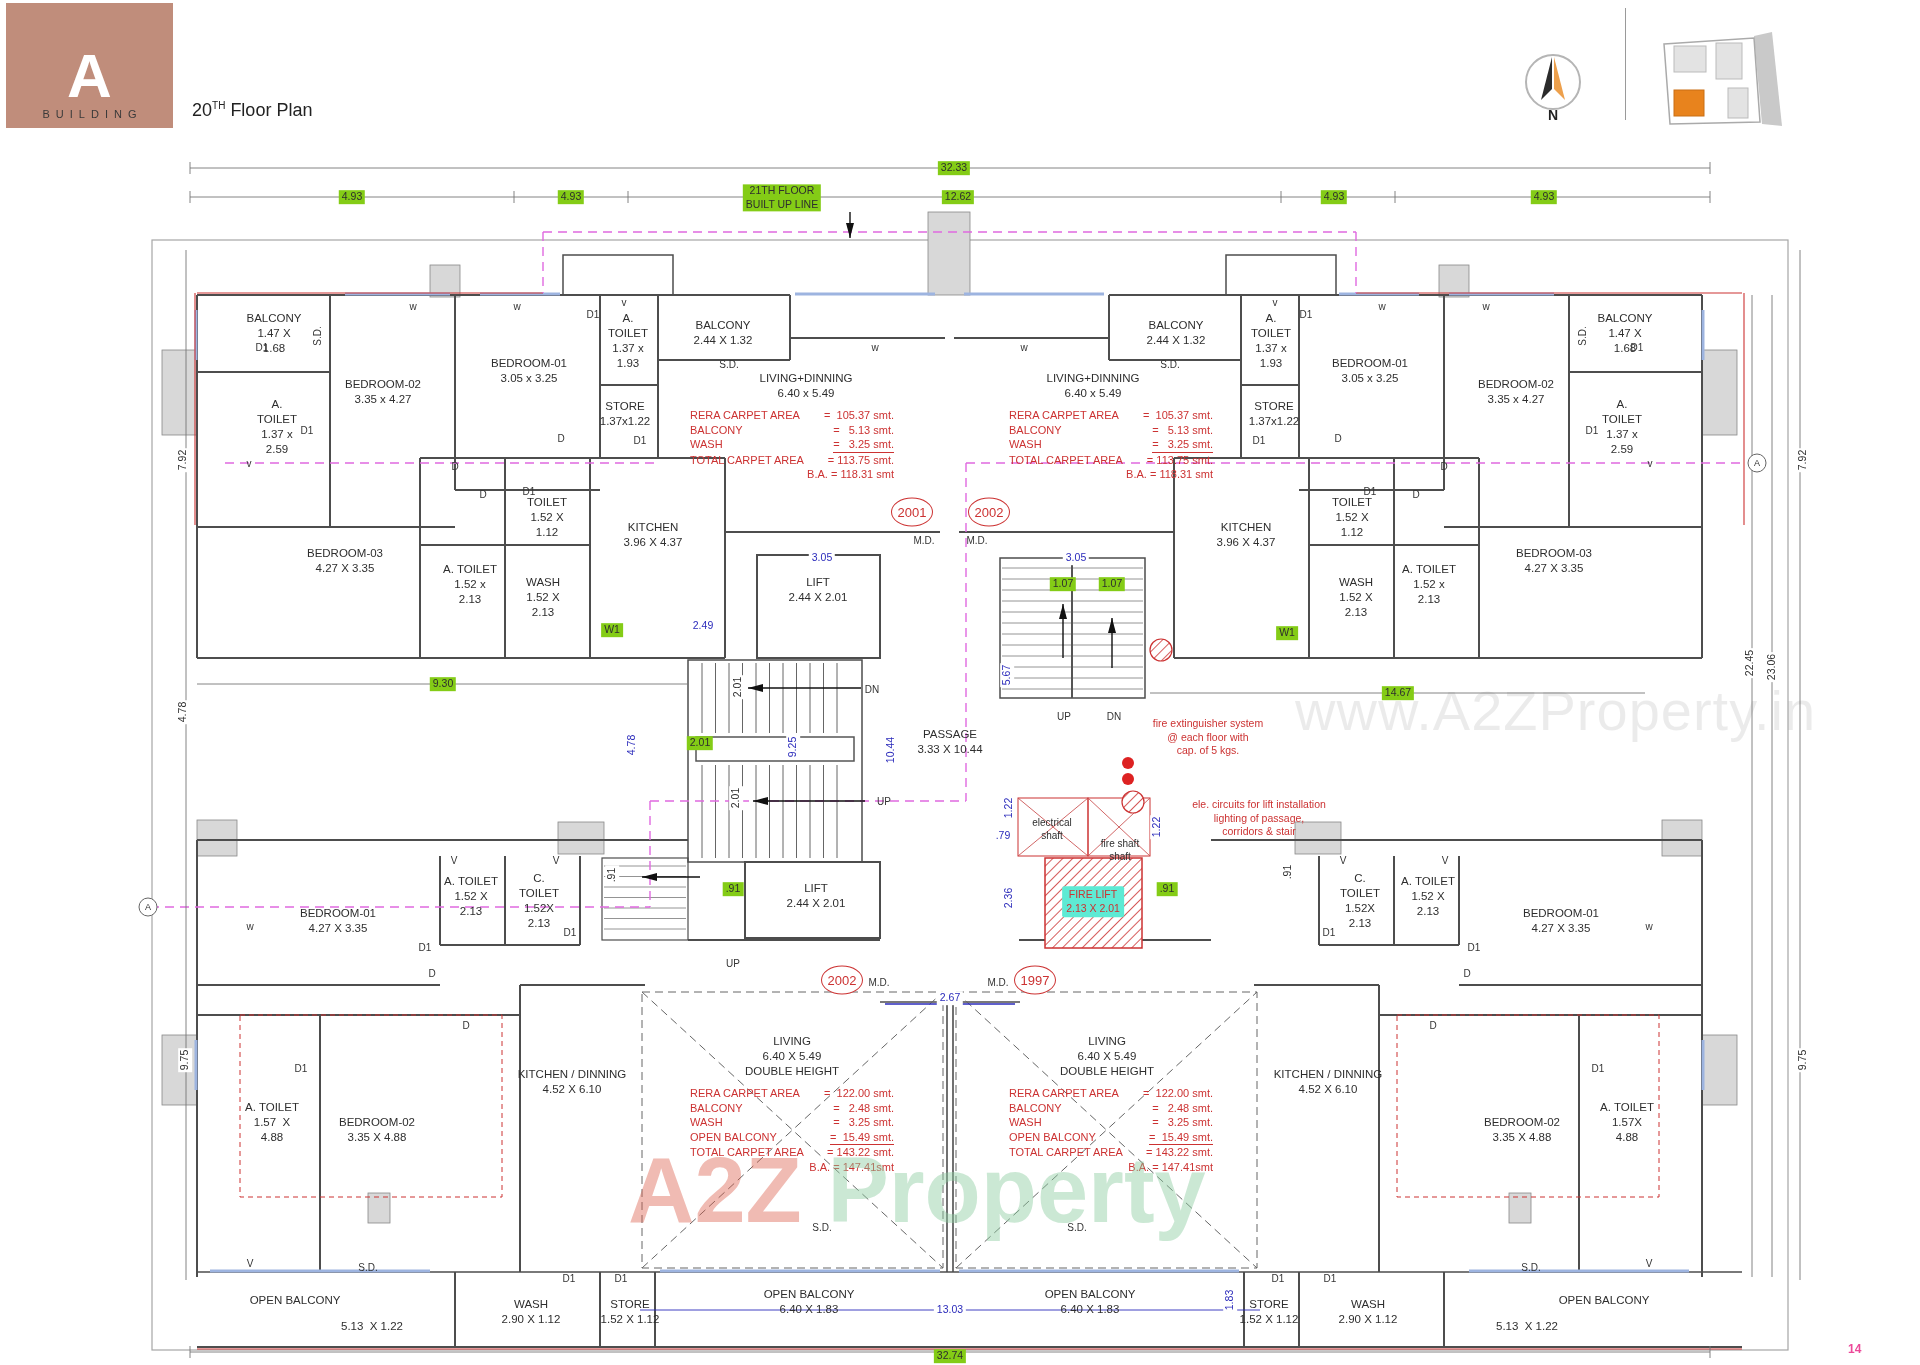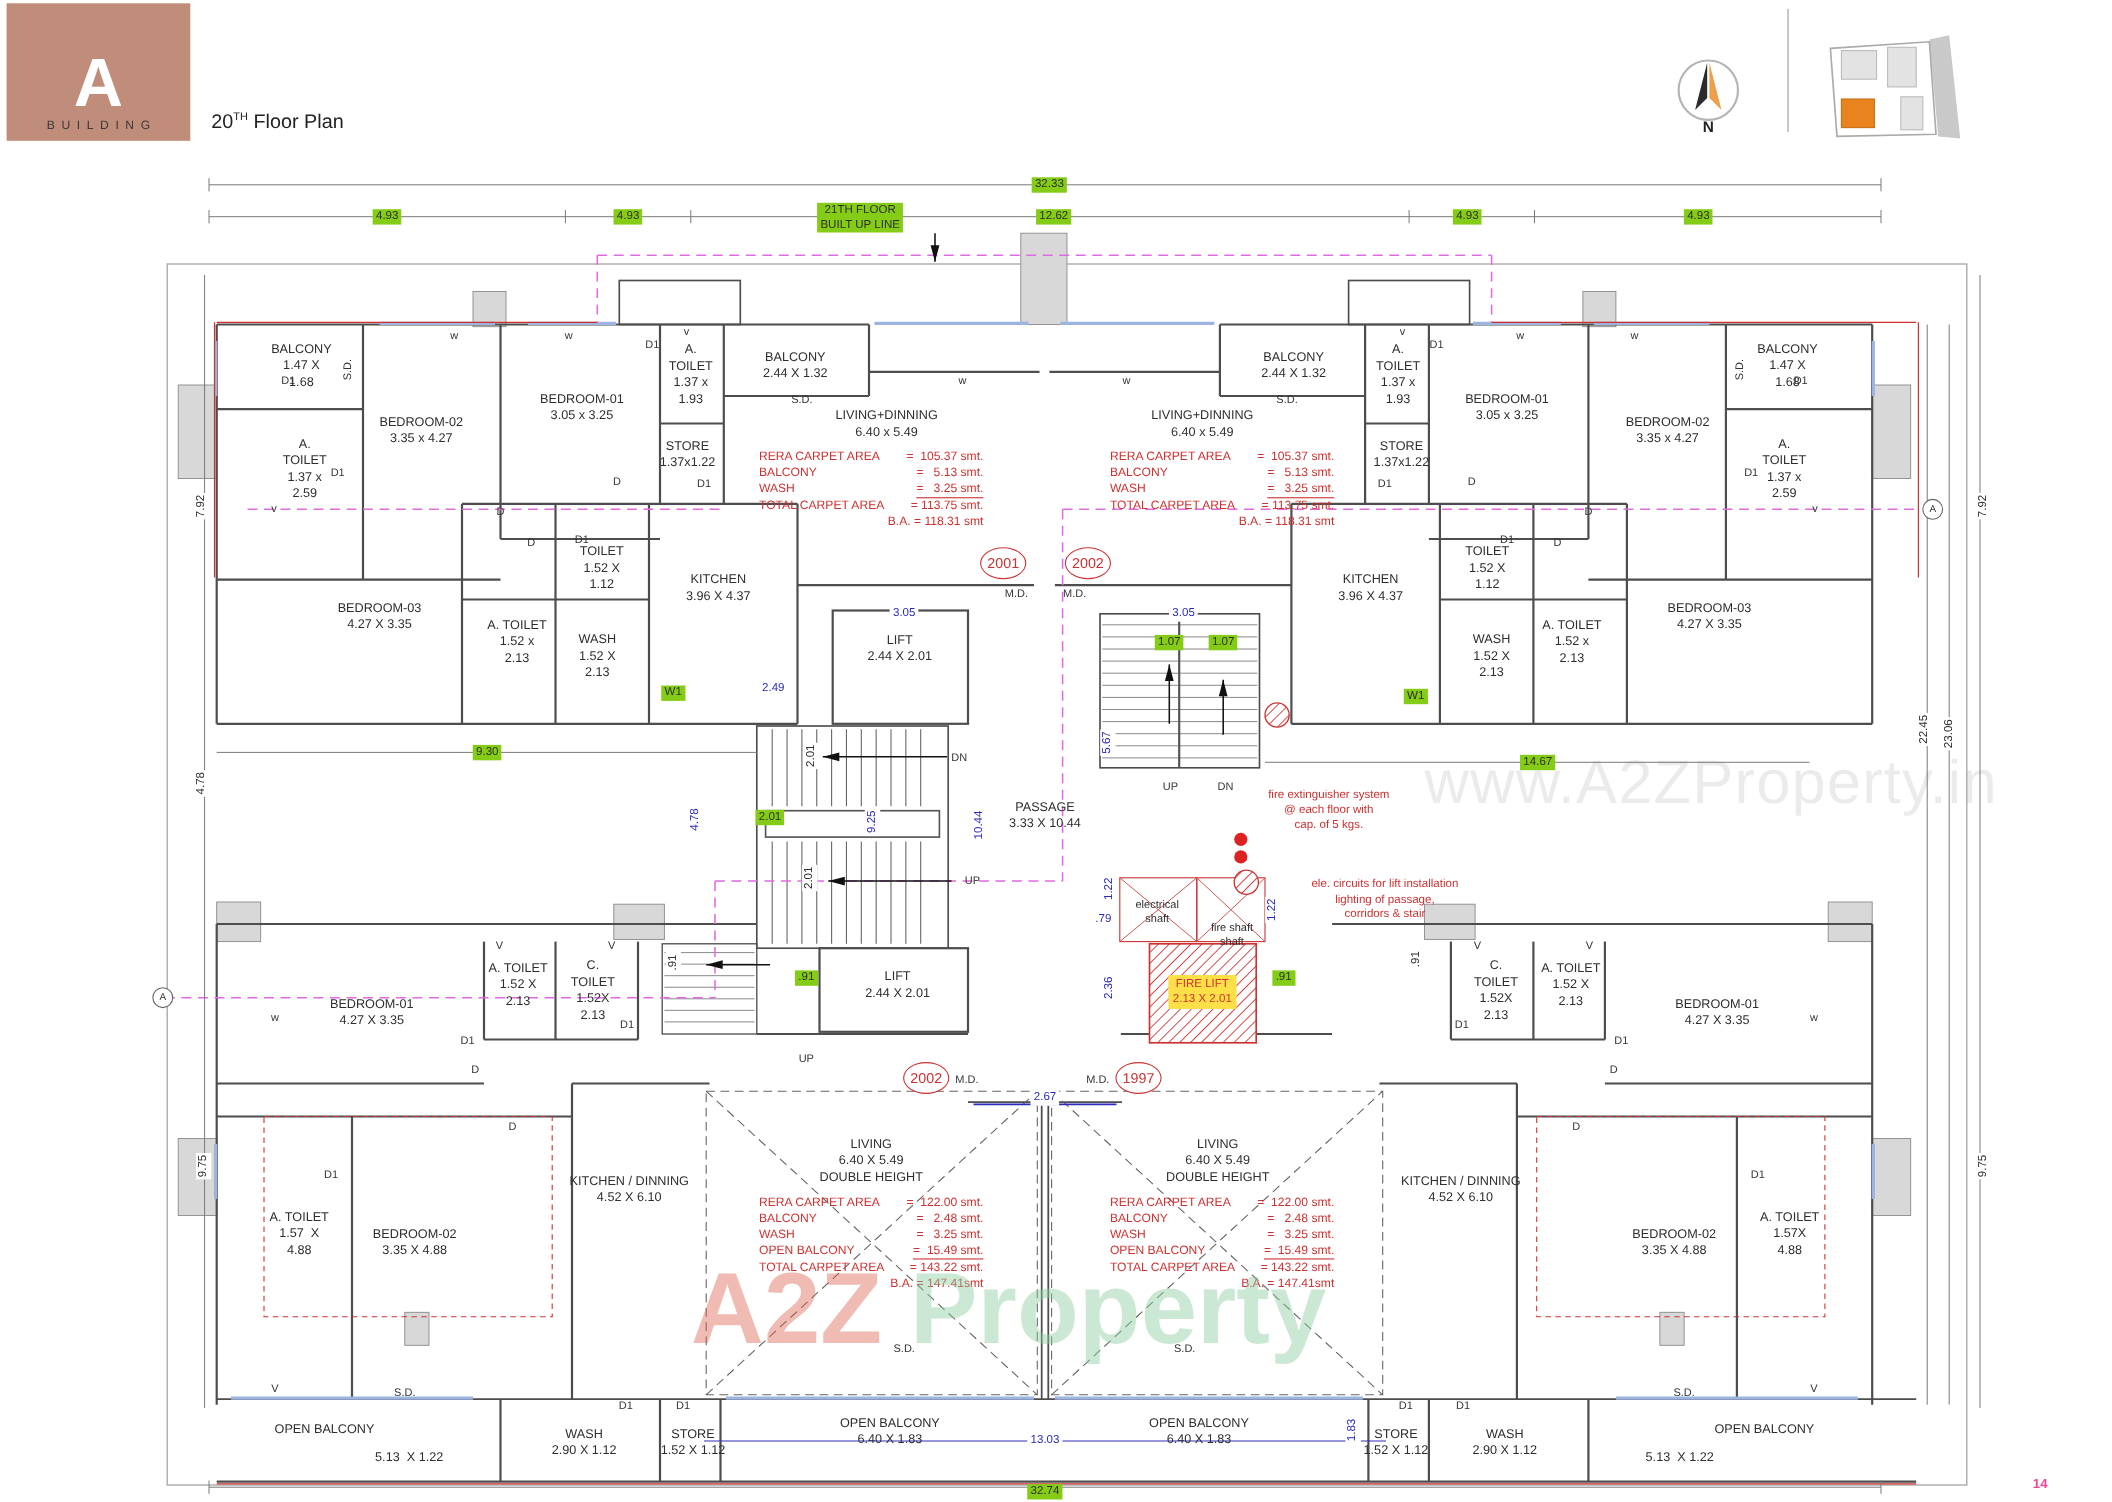--- a/index.html
+++ b/index.html
@@ -23,21 +23,21 @@
   .lbl{position:absolute;transform:translate(-50%,-50%);white-space:pre;text-align:center;line-height:1.3;color:#2e2e2e}
   .room{font-size:11.5px}
   .roomsm{font-size:10px}
   .tag{font-size:10px;color:#333}
   .tagv{font-size:10px;color:#333;transform:translate(-50%,-50%) rotate(-90deg)}
   .dim{font-size:10.5px;background:#84cc16;padding:0 3px}
   .dimv{font-size:10.5px;background:#fff;padding:0 2px;transform:translate(-50%,-50%) rotate(-90deg)}
   .blue{color:#2b2bbb;font-size:10.5px;background:#fff;padding:0 3px}
   .bluev{color:#2b2bbb;font-size:10.5px;background:#fff;padding:0 2px;transform:translate(-50%,-50%) rotate(-90deg)}
   .redc{color:#cc3232;font-size:10.5px}
-  .redbox{color:#cc3232;font-size:10.5px;background:#fde047;padding:2px 4px;border-radius:2px}
+  .redbox{color:#cc3232;font-size:10.5px;background:#5eead4;padding:2px 4px;border-radius:2px}
   .unit{color:#cc3232;border:1.5px solid #cc3232;border-radius:50%;min-width:36px;height:27px;line-height:27px;font-size:13px;background:#fff;padding:0 2px}
   .marker{color:#333;border:1px solid #666;border-radius:50%;width:17px;height:17px;line-height:17px;font-size:9px;background:#fff}
   .rera{position:absolute;width:204px;color:#cc3232;font-size:11px;line-height:14.5px;z-index:2}
   .rera .rw{display:flex;justify-content:space-between}
   .rera .rw span{white-space:pre}
   .rera .u{border-bottom:1px solid #cc3232}
   .rera .onlyv{justify-content:flex-end}
 </style>
 </head>
 <body>

